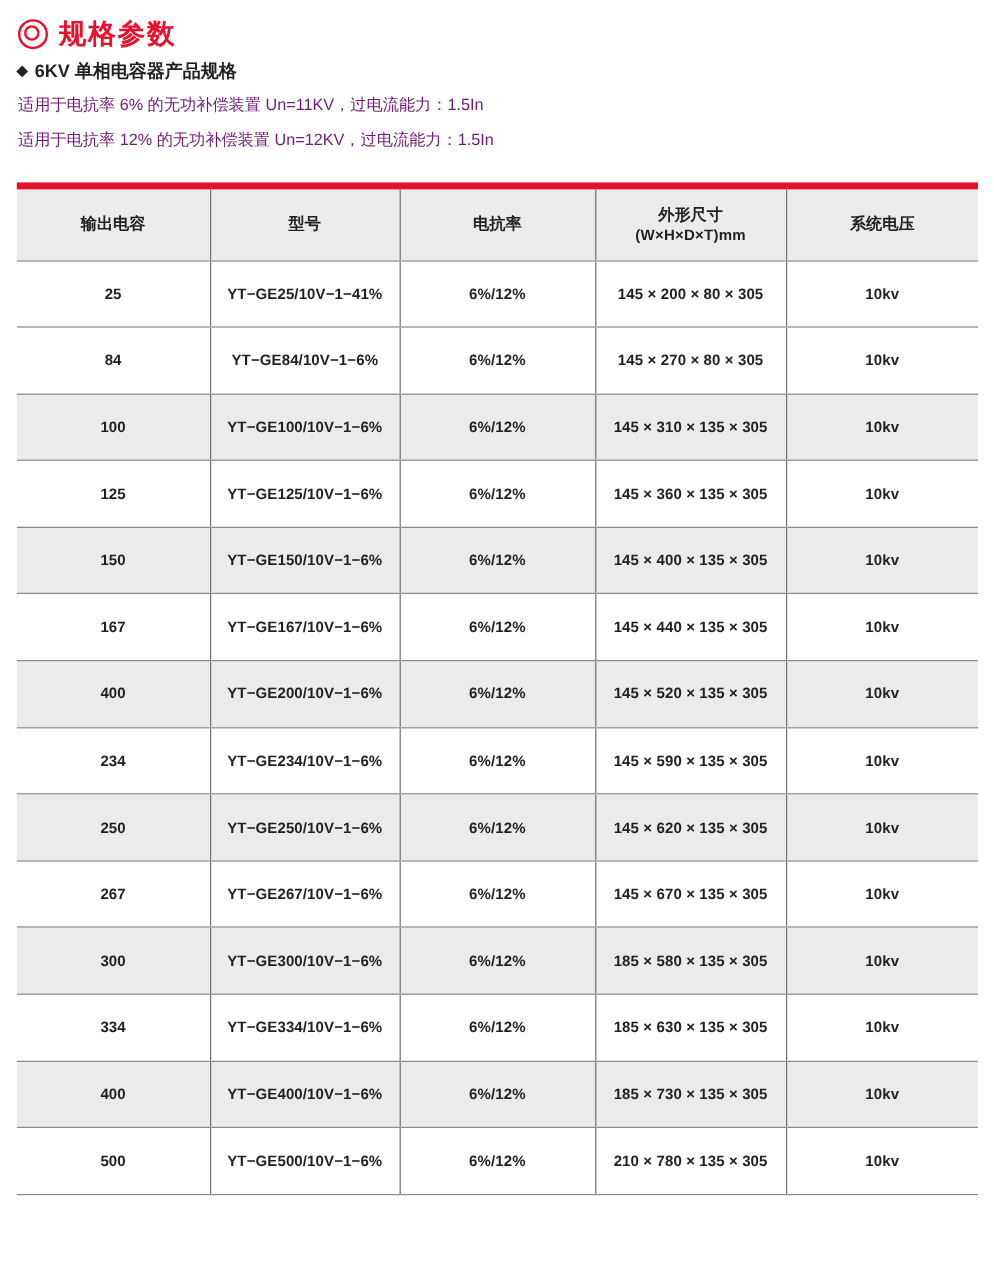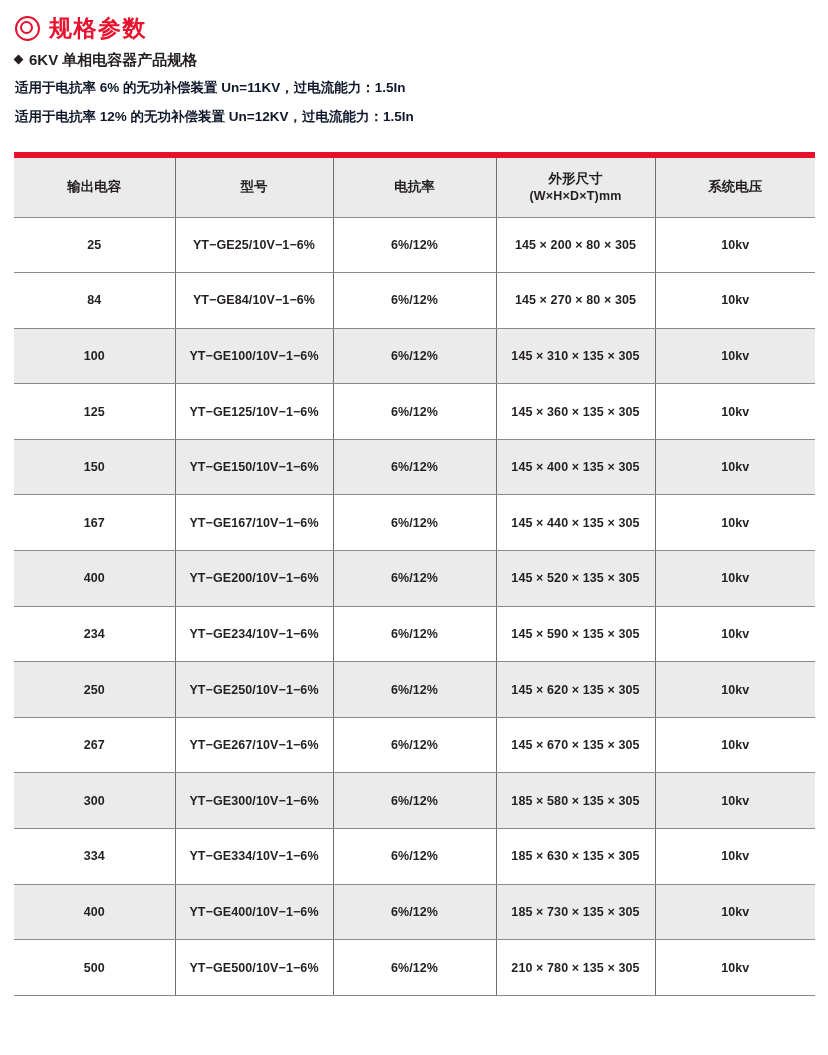--- a/index.html
+++ b/index.html
@@ -76,22 +76,22 @@
   .diamond-icon {
     display: inline-block;
     width: 7px;
     height: 7px;
     background: #231f20;
     transform: rotate(45deg);
     flex: 0 0 auto;
   }
   .intro-line {
     font-size: 13.5px;
-    font-weight: 700;
-    color: #0f172a;
+    font-weight: 400;
+    color: #701a75;
     line-height: 1;
     margin-bottom: 15px;
     white-space: nowrap;
   }
 
   
   .table-wrap {
     position: absolute;
     left: 14px;
     top: 152px;
@@ -202,21 +202,21 @@
             <span class="hdr-sub">(W×H×D×T)mm</span>
           </th>
           <th>
             <span class="hdr-main">系统电压</span>
           </th>
         </tr>
       </thead>
       <tbody>
         <tr class="data-row plain">
           <td>25</td>
-          <td>YT−GE25/10V−1−6%</td>
+          <td>YT−GE25/10V−1−41%</td>
           <td>6%/12%</td>
           <td>145 × 200 × 80 × 305</td>
           <td>10kv</td>
         </tr>
         <tr class="data-row plain">
           <td>84</td>
           <td>YT−GE84/10V−1−6%</td>
           <td>6%/12%</td>
           <td>145 × 270 × 80 × 305</td>
           <td>10kv</td>

